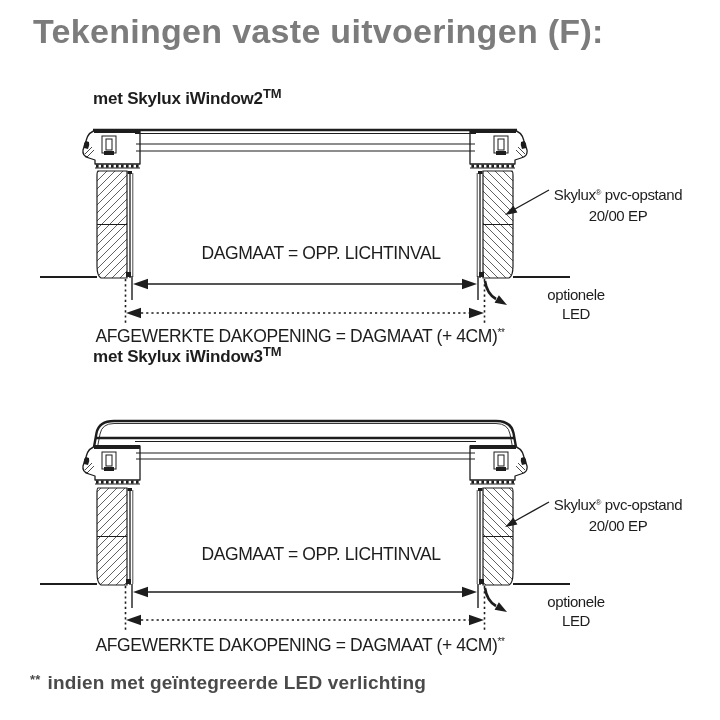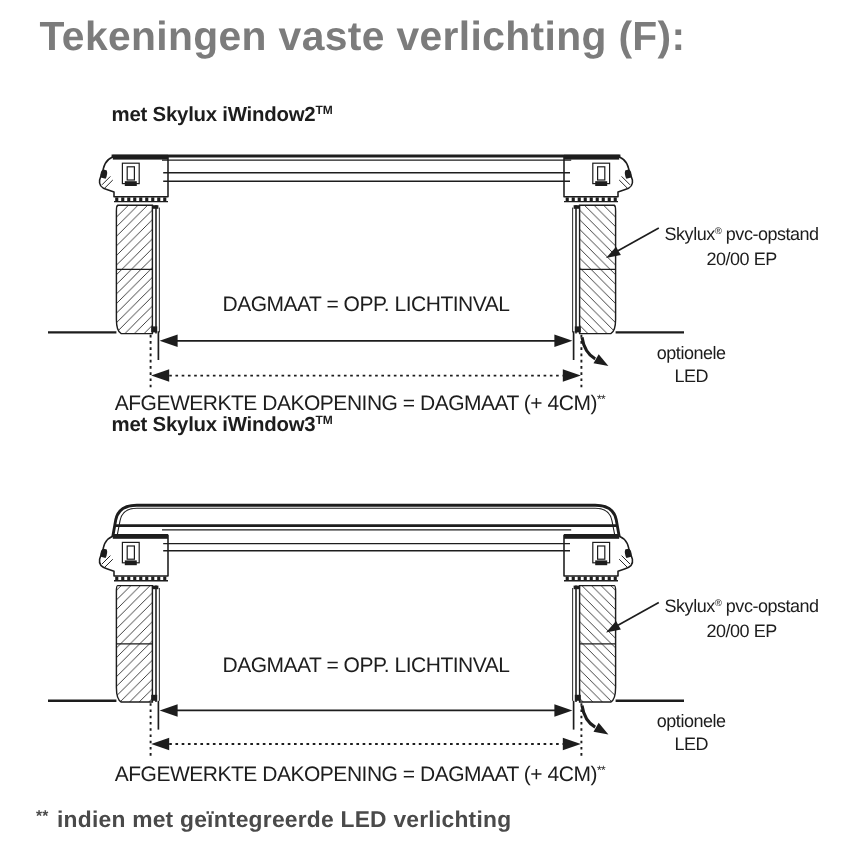--- a/index.html
+++ b/index.html
@@ -10,39 +10,39 @@
   }
   .abs{position:absolute;font-weight:bold;}
   .page-title{
     left:33px;top:12px;font-size:34px;font-weight:600;color:var(--title-gray);
     letter-spacing:.3px;white-space:nowrap;
   }
   .dheading{
     left:93px;font-size:17px;font-weight:700;color:var(--ink);
     letter-spacing:-.2px;white-space:nowrap;
   }
-  .dheading sup{font-size:10px;font-weight:700;vertical-align:6px;letter-spacing:0;}
+  .dheading sup{font-size:13px;font-weight:700;vertical-align:6px;letter-spacing:0;}
   .tech{font-weight:400;color:var(--ink);letter-spacing:-.4px;text-align:center;}
-  .dagmaat{left:130px;width:350px;font-size:17.5px;white-space:nowrap;}
+  .dagmaat{left:130px;width:382px;font-size:17.5px;white-space:nowrap;}
   .afgewerkte{left:75px;width:450px;font-size:17.5px;white-space:nowrap;}
   .afgewerkte sup{font-size:10px;vertical-align:6px;}
   .opstand{left:543px;width:150px;font-size:15px;line-height:21px;}
   .opstand .reg{font-size:8px;vertical-align:5px;}
   .led{left:500px;width:72px;font-size:15px;line-height:19px;margin-left:40px;}
   .footnote{
     left:30px;top:672px;font-size:19px;color:var(--footnote-gray);
     letter-spacing:.2px;white-space:nowrap;
   }
   .footnote sup{font-size:13px;vertical-align:5px;margin-right:7px;}
   svg.drawing{position:absolute;left:0;display:block;}
 </style>
 </head>
 <body style="--title-gray: #7c7c7c; --ink: #1d1d1d; --footnote-gray: #4a4a4a;">
 
-<div class="abs page-title">Tekeningen vaste verlichting (F):</div>
+<div class="abs page-title">Tekeningen vaste uitvoeringen (F):</div>
 
 <div class="abs dheading" style="top:86px">
   <span>met Skylux iWindow2</span><sup>TM</sup>
 </div>
 <svg id="svg-d1" class="drawing" style="top:118px" width="720" height="215" viewBox="0 0 720 215">
     <defs>
       <pattern id="svg-d1-hatch" width="8" height="8" patternUnits="userSpaceOnUse">
         <path d="M-2 10 L10 -2 M-6 6 L6 -6 M2 14 L14 2" stroke="#1d1d1d" stroke-width="0.7" fill="none"></path>
       </pattern>
     </defs>

